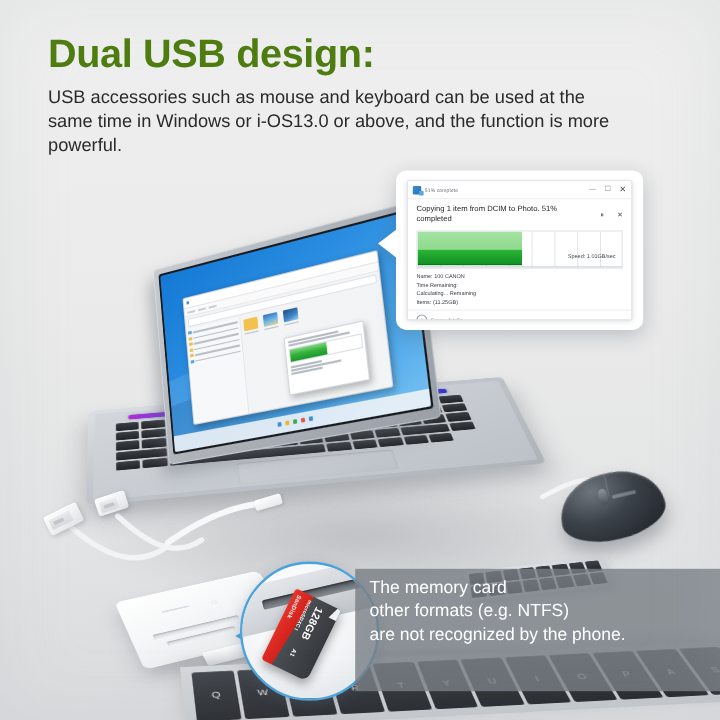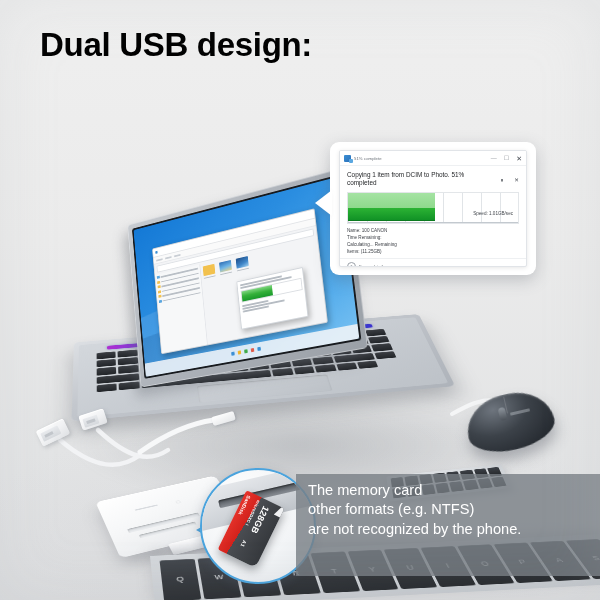--- a/index.html
+++ b/index.html
@@ -15,21 +15,21 @@
   .bg-grad{position:absolute;inset:0;
     background:
       radial-gradient(120% 70% at 50% 110%, #d9dadc 0%, rgba(217,218,220,0) 60%),
       linear-gradient(180deg,#efefef 0%,#ebebeb 40%,#e3e4e5 75%,#dcdddf 100%);}
   .desk-shadow{position:absolute;left:30px;top:360px;width:540px;height:170px;
     background:radial-gradient(60% 50% at 50% 50%, rgba(120,125,132,.33) 0%, rgba(120,125,132,0) 70%);
     filter:blur(5px);}
 
   
   .head-wrap{position:absolute;left:40px;top:28px;width:520px;}
-  .headline{font-size:33px;font-weight:bold;color:#000000;letter-spacing:-.3px;line-height:1.06;margin:0;}
+  .headline{font-size:33px;font-weight:bold;color:#4d7c0f;letter-spacing:-.3px;line-height:1.06;margin:0;}
   .subcopy{margin:9px 0 0 0;font-size:15.2px;line-height:1.33;color:#2a2a2a;max-width:470px;}
 
   
   .laptop{position:absolute;left:58px;top:150px;width:400px;height:300px;}
 
   .lid{position:absolute;left:34px;top:8px;width:276px;height:190px;
     background:linear-gradient(135deg,#c8ccd1 0%,#aeb3ba 45%,#9aa0a7 100%);
     border-radius:5px;
     transform:perspective(760px) rotateX(5deg) rotateY(-21deg) rotateZ(-7.5deg);
     transform-origin:bottom right;
@@ -259,20 +259,21 @@
 </head>
 <body>
 
 <div id="stage">
 
   <div class="bg-grad"></div>
   <div class="desk-shadow"></div>
 
   <div class="head-wrap">
     <h1 class="headline">Dual USB design:</h1>
+    <p class="subcopy">USB accessories such as mouse and keyboard can be used at the same time in Windows or i-OS13.0 or above, and the function is more powerful.</p>
   </div>
 
   <div class="laptop">
 
     <div class="base">
       <div class="deck-inner">
         <div class="touchbar"></div>
         <div class="keys">
           <div class="key"></div>
           <div class="key"></div>

